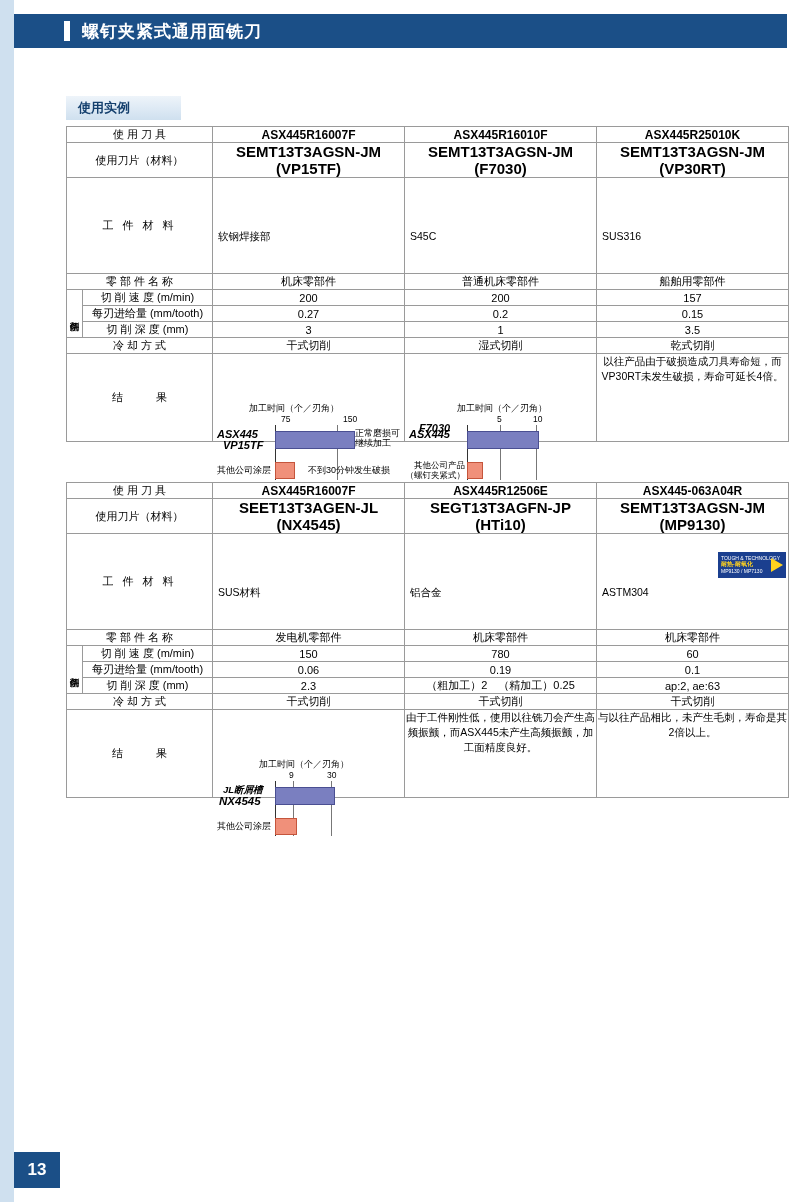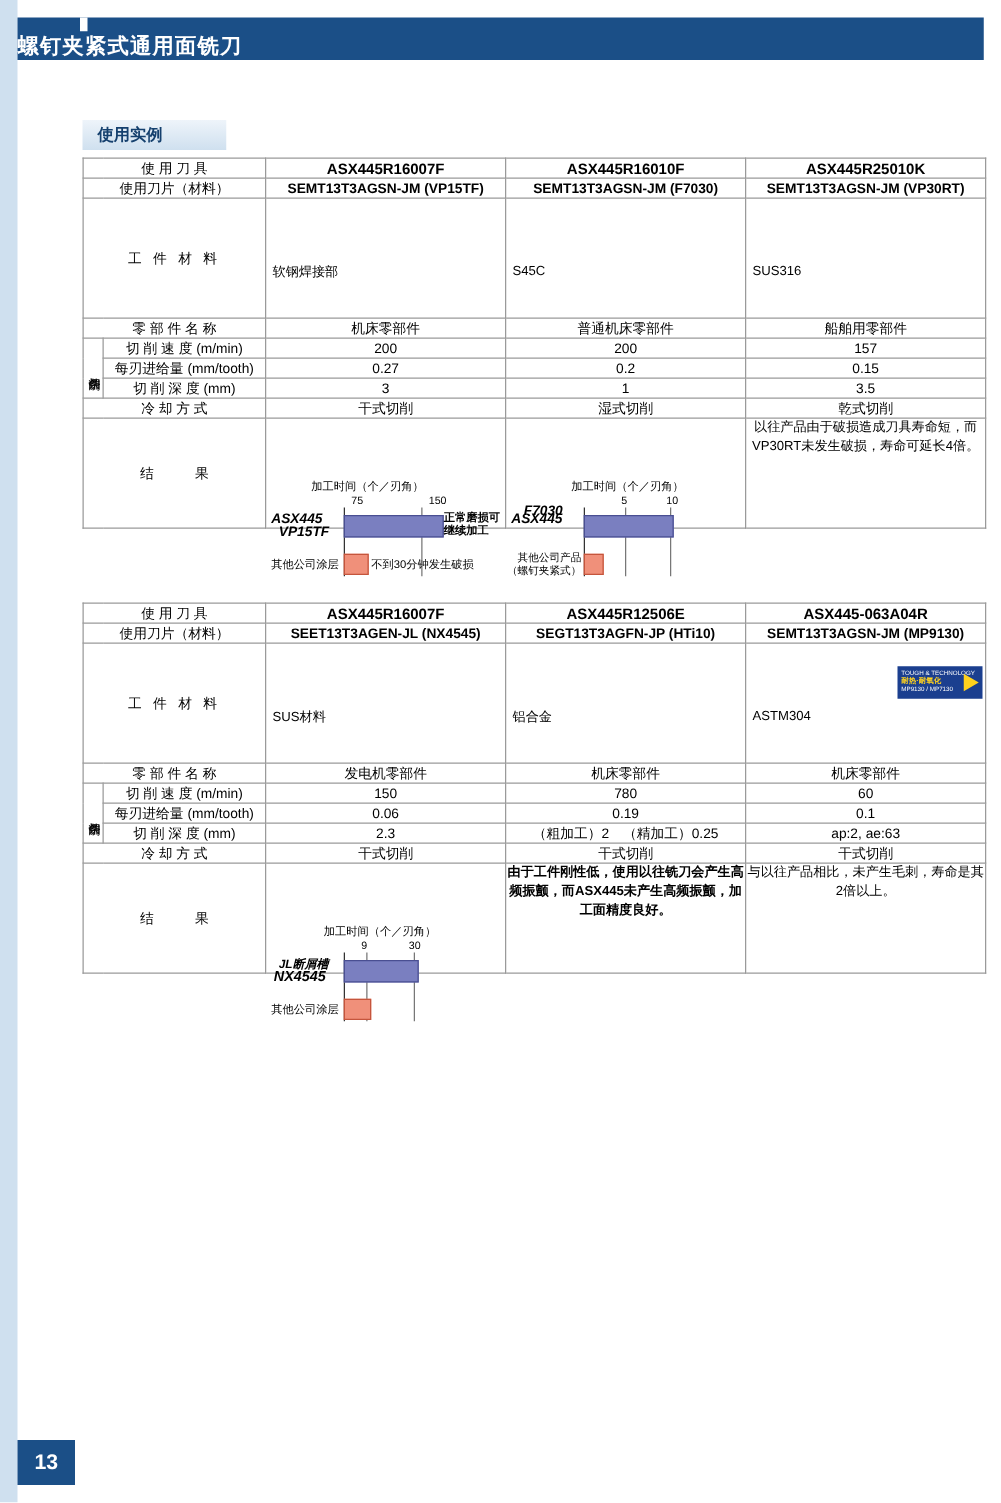--- a/index.html
+++ b/index.html
@@ -14,21 +14,21 @@
   
   .left-bar{
     position:absolute;left:0;top:0;width:14px;height:1202px;
     background:#cfe0ef;
   }
   
   .page-header{
     position:absolute;left:14px;top:14px;width:773px;height:34px;
     background:#1b4f87;
     color:#fff;
-    display:flex;flex-direction:column;
+    display:flex;align-items:center;
   }
   .page-header .bar{
     width:6px;height:20px;background:#ffffff;margin-left:50px;margin-right:12px;
   }
   .page-header .title{
     font-size:17px;font-weight:bold;letter-spacing:1px;
   }
   
   .section-label{
     position:absolute;left:66px;top:96px;width:115px;height:24px;
@@ -55,21 +55,21 @@
   td.lbl{
     background:#ece9df;
     font-size:11px;
     color:#000;
   }
   td.lbl.spaced{letter-spacing:3px;}
   td.hdr{
     font-weight:bold;font-size:12px;
   }
   td.sub{
-    font-weight:bold;font-size:11px;
+    font-weight:bold;font-size:15px;
   }
   td.vrot{
     background:#ece9df;
     font-size:10px;
     width:16px;
     line-height:1.05;
   }
   .lefttext{text-align:left;padding:5px 6px;line-height:1.45;font-size:10.5px;}
   
   .wp{
@@ -289,22 +289,22 @@
           <div class="ctitle" style="left:36px;top:4px;">加工时间（个／刃角）</div>
           <div class="tick" style="left:68px;top:16px;">75</div>
           <div class="tick" style="left:130px;top:16px;">150</div>
           <div class="axis" style="left:62px;top:27px;width:1px;height:55px;"></div>
           <div class="axis" style="left:124px;top:27px;width:1px;height:55px;background:#777;"></div>
           <div class="bar-blue" style="left:62px;top:33px;width:78px;height:16px;"></div>
           <div class="bar-red" style="left:62px;top:64px;width:18px;height:15px;"></div>
           <div class="brand" style="left:4px;top:30px;font-size:11px;">ASX445</div>
           <div class="brand" style="left:10px;top:41px;font-size:11px;">VP15TF</div>
           <div class="lbl-left" style="left:2px;top:66px;width:58px;font-size:9px;text-align:center;">其他公司涂层</div>
-          <div class="lbl-right" style="left:142px;top:30px;width:48px;line-height:1.2;font-weight:bold;">正常磨损可继续加工</div>
-          <div class="lbl-right" style="left:84px;top:66px;width:104px;">不到30分钟发生破损</div>
+          <div class="lbl-right" style="left:142px;top:30px;width:48px;line-height:1.2;">正常磨损可继续加工</div>
+          <div class="lbl-right" style="left:84px;top:66px;width:104px;text-align:center;">不到30分钟发生破损</div>
         </div>
       </td>
 
       <td>
         <div class="chart">
           <div class="ctitle" style="left:52px;top:4px;">加工时间（个／刃角）</div>
           <div class="tick" style="left:92px;top:16px;">5</div>
           <div class="tick" style="left:128px;top:16px;">10</div>
           <div class="axis" style="left:62px;top:27px;width:1px;height:55px;"></div>
           <div class="axis" style="left:95px;top:27px;width:1px;height:55px;background:#777;"></div>
@@ -490,19 +490,19 @@
           <div class="axis" style="left:80px;top:27px;width:1px;height:55px;background:#777;"></div>
           <div class="axis" style="left:118px;top:27px;width:1px;height:55px;background:#777;"></div>
           <div class="bar-blue" style="left:62px;top:33px;width:58px;height:16px;"></div>
           <div class="bar-red" style="left:62px;top:64px;width:20px;height:15px;"></div>
           <div class="brand" style="left:10px;top:30px;font-size:9.5px;">JL断屑槽</div>
           <div class="brand" style="left:6px;top:41px;font-size:11.5px;font-style:italic;">NX4545</div>
           <div class="lbl-left" style="left:2px;top:66px;width:58px;font-size:9px;text-align:center;">其他公司涂层</div>
         </div>
       </td>
 
-      <td class="lefttext" style="vertical-align:top;font-weight:bold;">由于工件刚性低，使用以往铣刀会产生高频振颤，而ASX445未产生高频振颤，加工面精度良好。</td>
+      <td class="lefttext" style="vertical-align:top;">由于工件刚性低，使用以往铣刀会产生高频振颤，而ASX445未产生高频振颤，加工面精度良好。</td>
       <td class="lefttext" style="vertical-align:top;">与以往产品相比，未产生毛刺，寿命是其2倍以上。</td>
     </tr>
   </tbody>
 </table>
 
 <div class="pagenum">13</div>
 
 </body></html>

